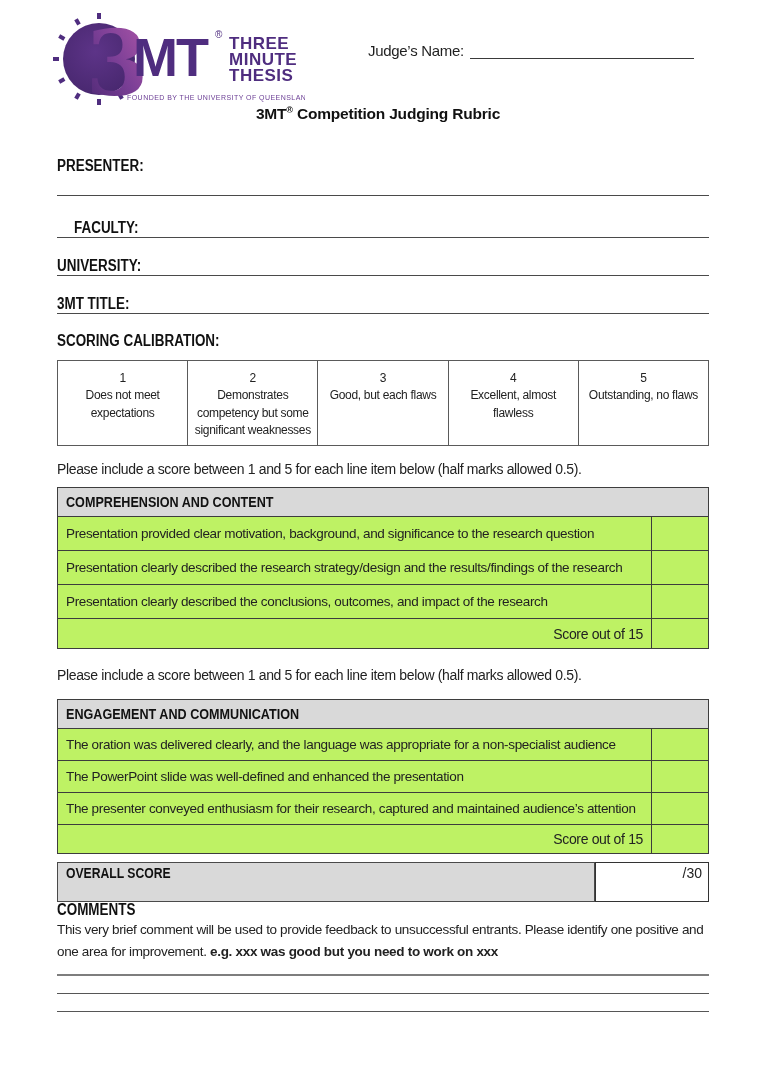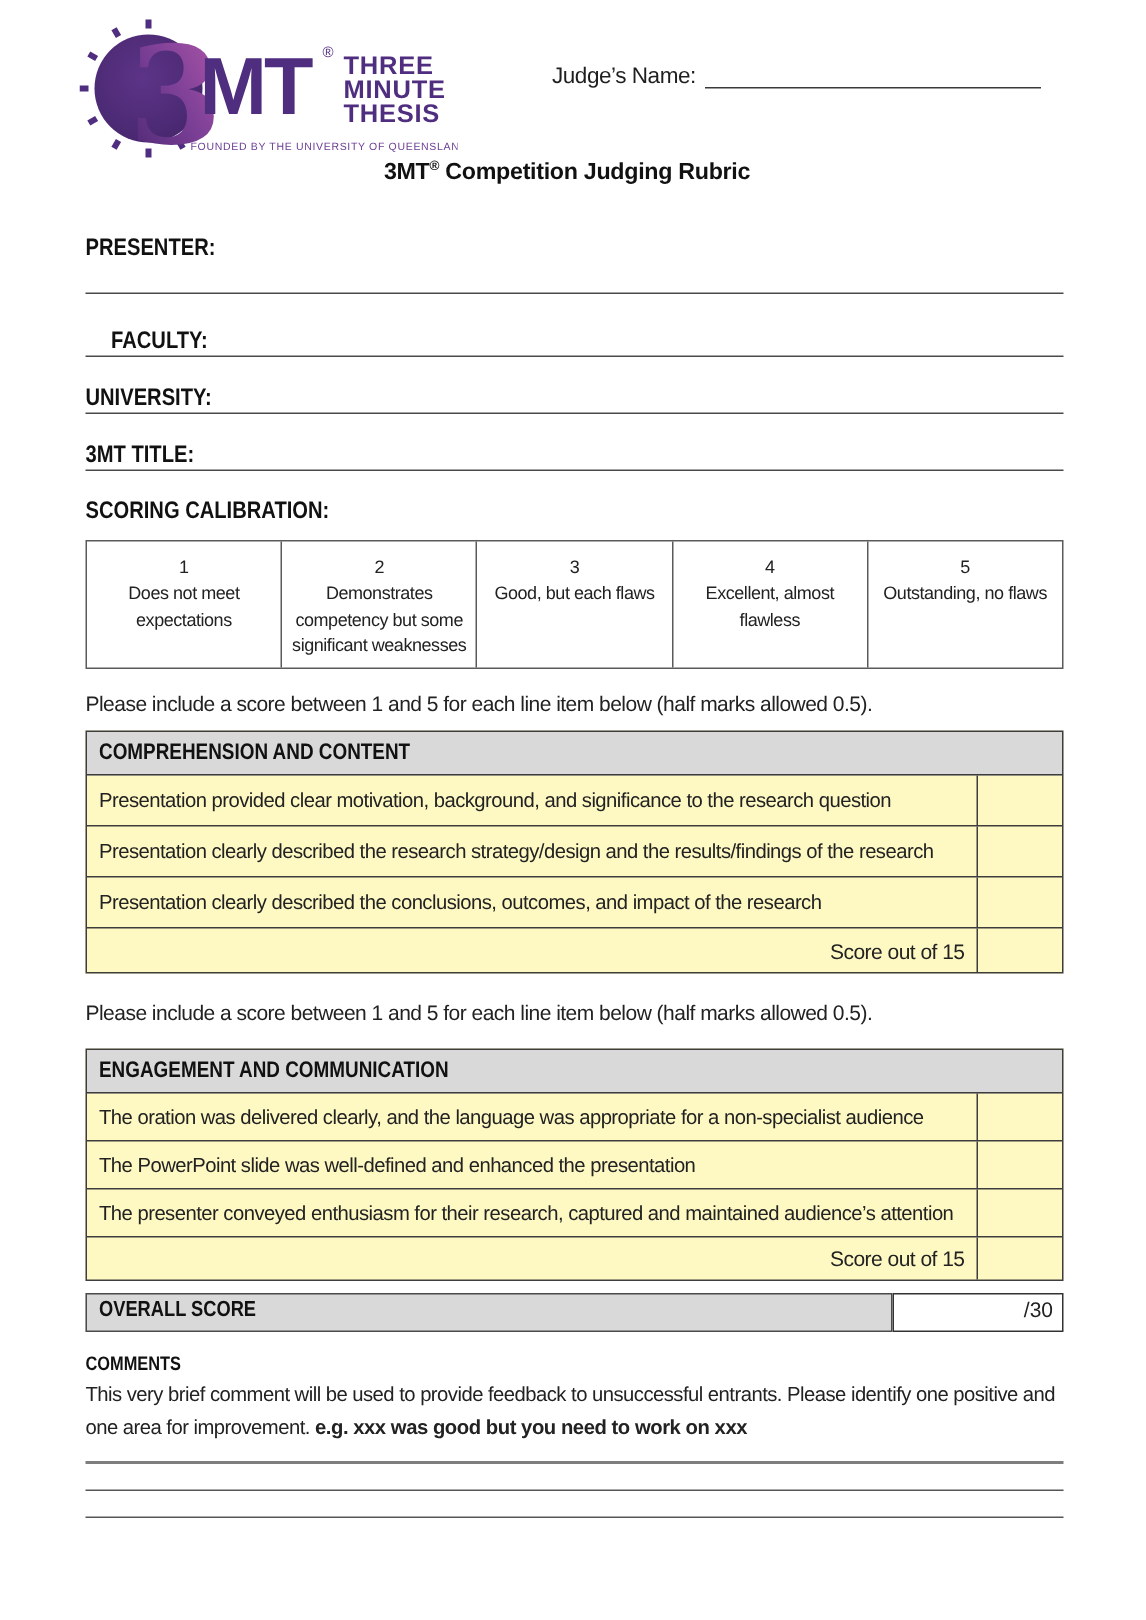--- a/index.html
+++ b/index.html
@@ -26,37 +26,37 @@
 
   
   .cal-table{position:absolute;left:57px;top:360px;width:652px;height:86px;
     display:flex;border:1px solid #5a5a5a;box-sizing:border-box;}
   .cal-cell{flex:1;border-right:1px solid #5a5a5a;text-align:center;
     font-size:12px;letter-spacing:-0.3px;line-height:1.45;padding:9px 4px 0 4px;color:#222;}
   .cal-cell:last-child{border-right:none;}
   .cal-score{display:block;}
 
   
-  .sec{position:absolute;left:57px;width:652px;border:1px solid #3d3d3d;box-sizing:border-box;background:#fef9c3;}
+  .sec{position:absolute;left:57px;width:652px;border:1px solid #3d3d3d;box-sizing:border-box;background:#bef264;}
   .sec-header{height:28px;line-height:28px;background:#d9d9d9;border-bottom:1px solid #3d3d3d;
     font-weight:bold;font-size:15px;color:#111;padding-left:8px;}
   .sec-row{display:flex;border-bottom:1px solid #3d3d3d;}
   .sec-row:last-child{border-bottom:none;text-align:right;}
   .sec-desc{flex:1;display:flex;align-items:center;padding:0 8px;overflow:hidden;white-space:nowrap;}
   .sec-score{width:56px;border-left:1px solid #3d3d3d;}
   .sec-desc.right{justify-content:flex-end;}
 
   
-  .overall{position:absolute;left:57px;top:862px;width:652px;height:26px;display:flex;box-sizing:border-box;}
+  .overall{position:absolute;left:57px;top:862px;width:652px;height:40px;display:flex;box-sizing:border-box;}
   .overall-label{flex:1;background:#d9d9d9;border:1px solid #4a4a4a;box-sizing:border-box;
     font-weight:bold;font-size:14.5px;line-height:21px;padding-left:8px;color:#111;}
   .overall-score{width:114px;background:#fff;border:1.5px solid #333;box-sizing:border-box;
     text-align:right;font-size:14px;line-height:20px;padding-right:6px;color:#222;}
 
-  .comments-head{position:absolute;left:57px;top:901px;font-weight:bold;font-size:13px;color:#111;}
+  .comments-head{position:absolute;left:57px;top:901px;font-weight:bold;font-size:16px;color:#111;}
   .comments-body{position:absolute;left:57px;top:919px;width:652px;line-height:21.5px;}
   .comments-body b{letter-spacing:-0.3px;}
 
   .cline{position:absolute;left:57px;width:652px;height:0;}
   .cline.thick{border-top:2px solid #7e7e7e;}
   .cline.thin{border-top:1px solid #565656;}
 </style>
 </head>
 <body>
 

